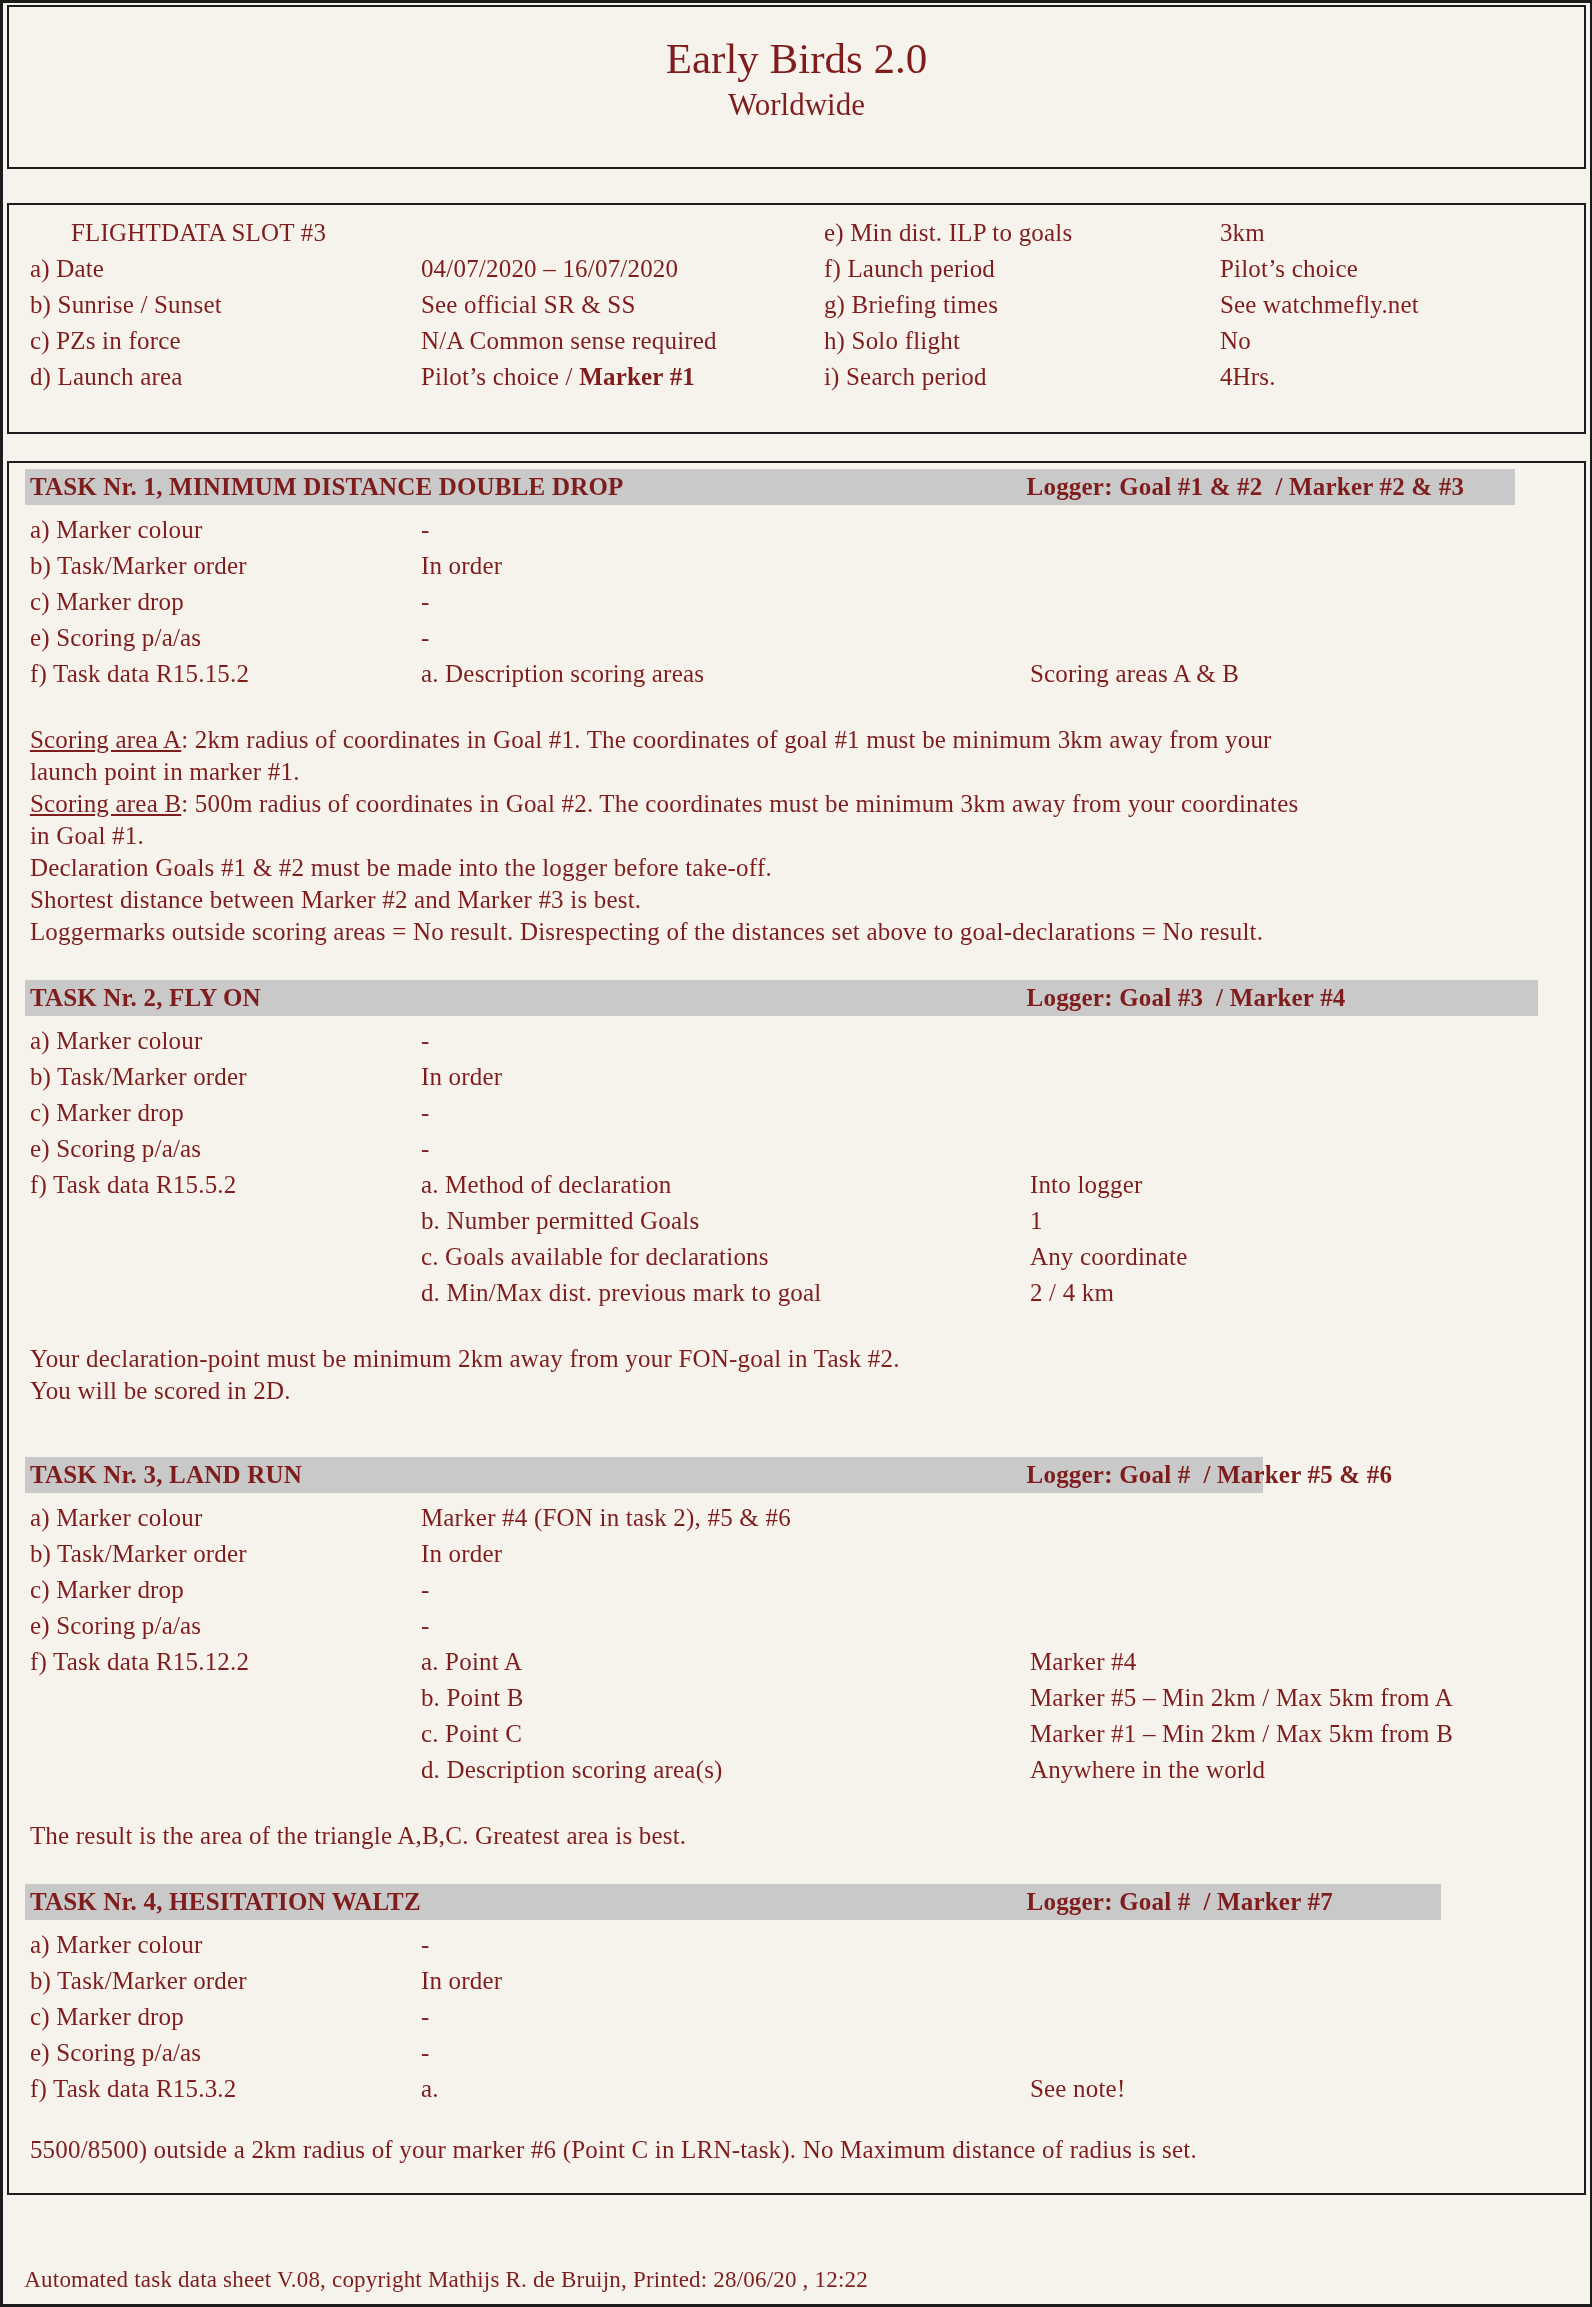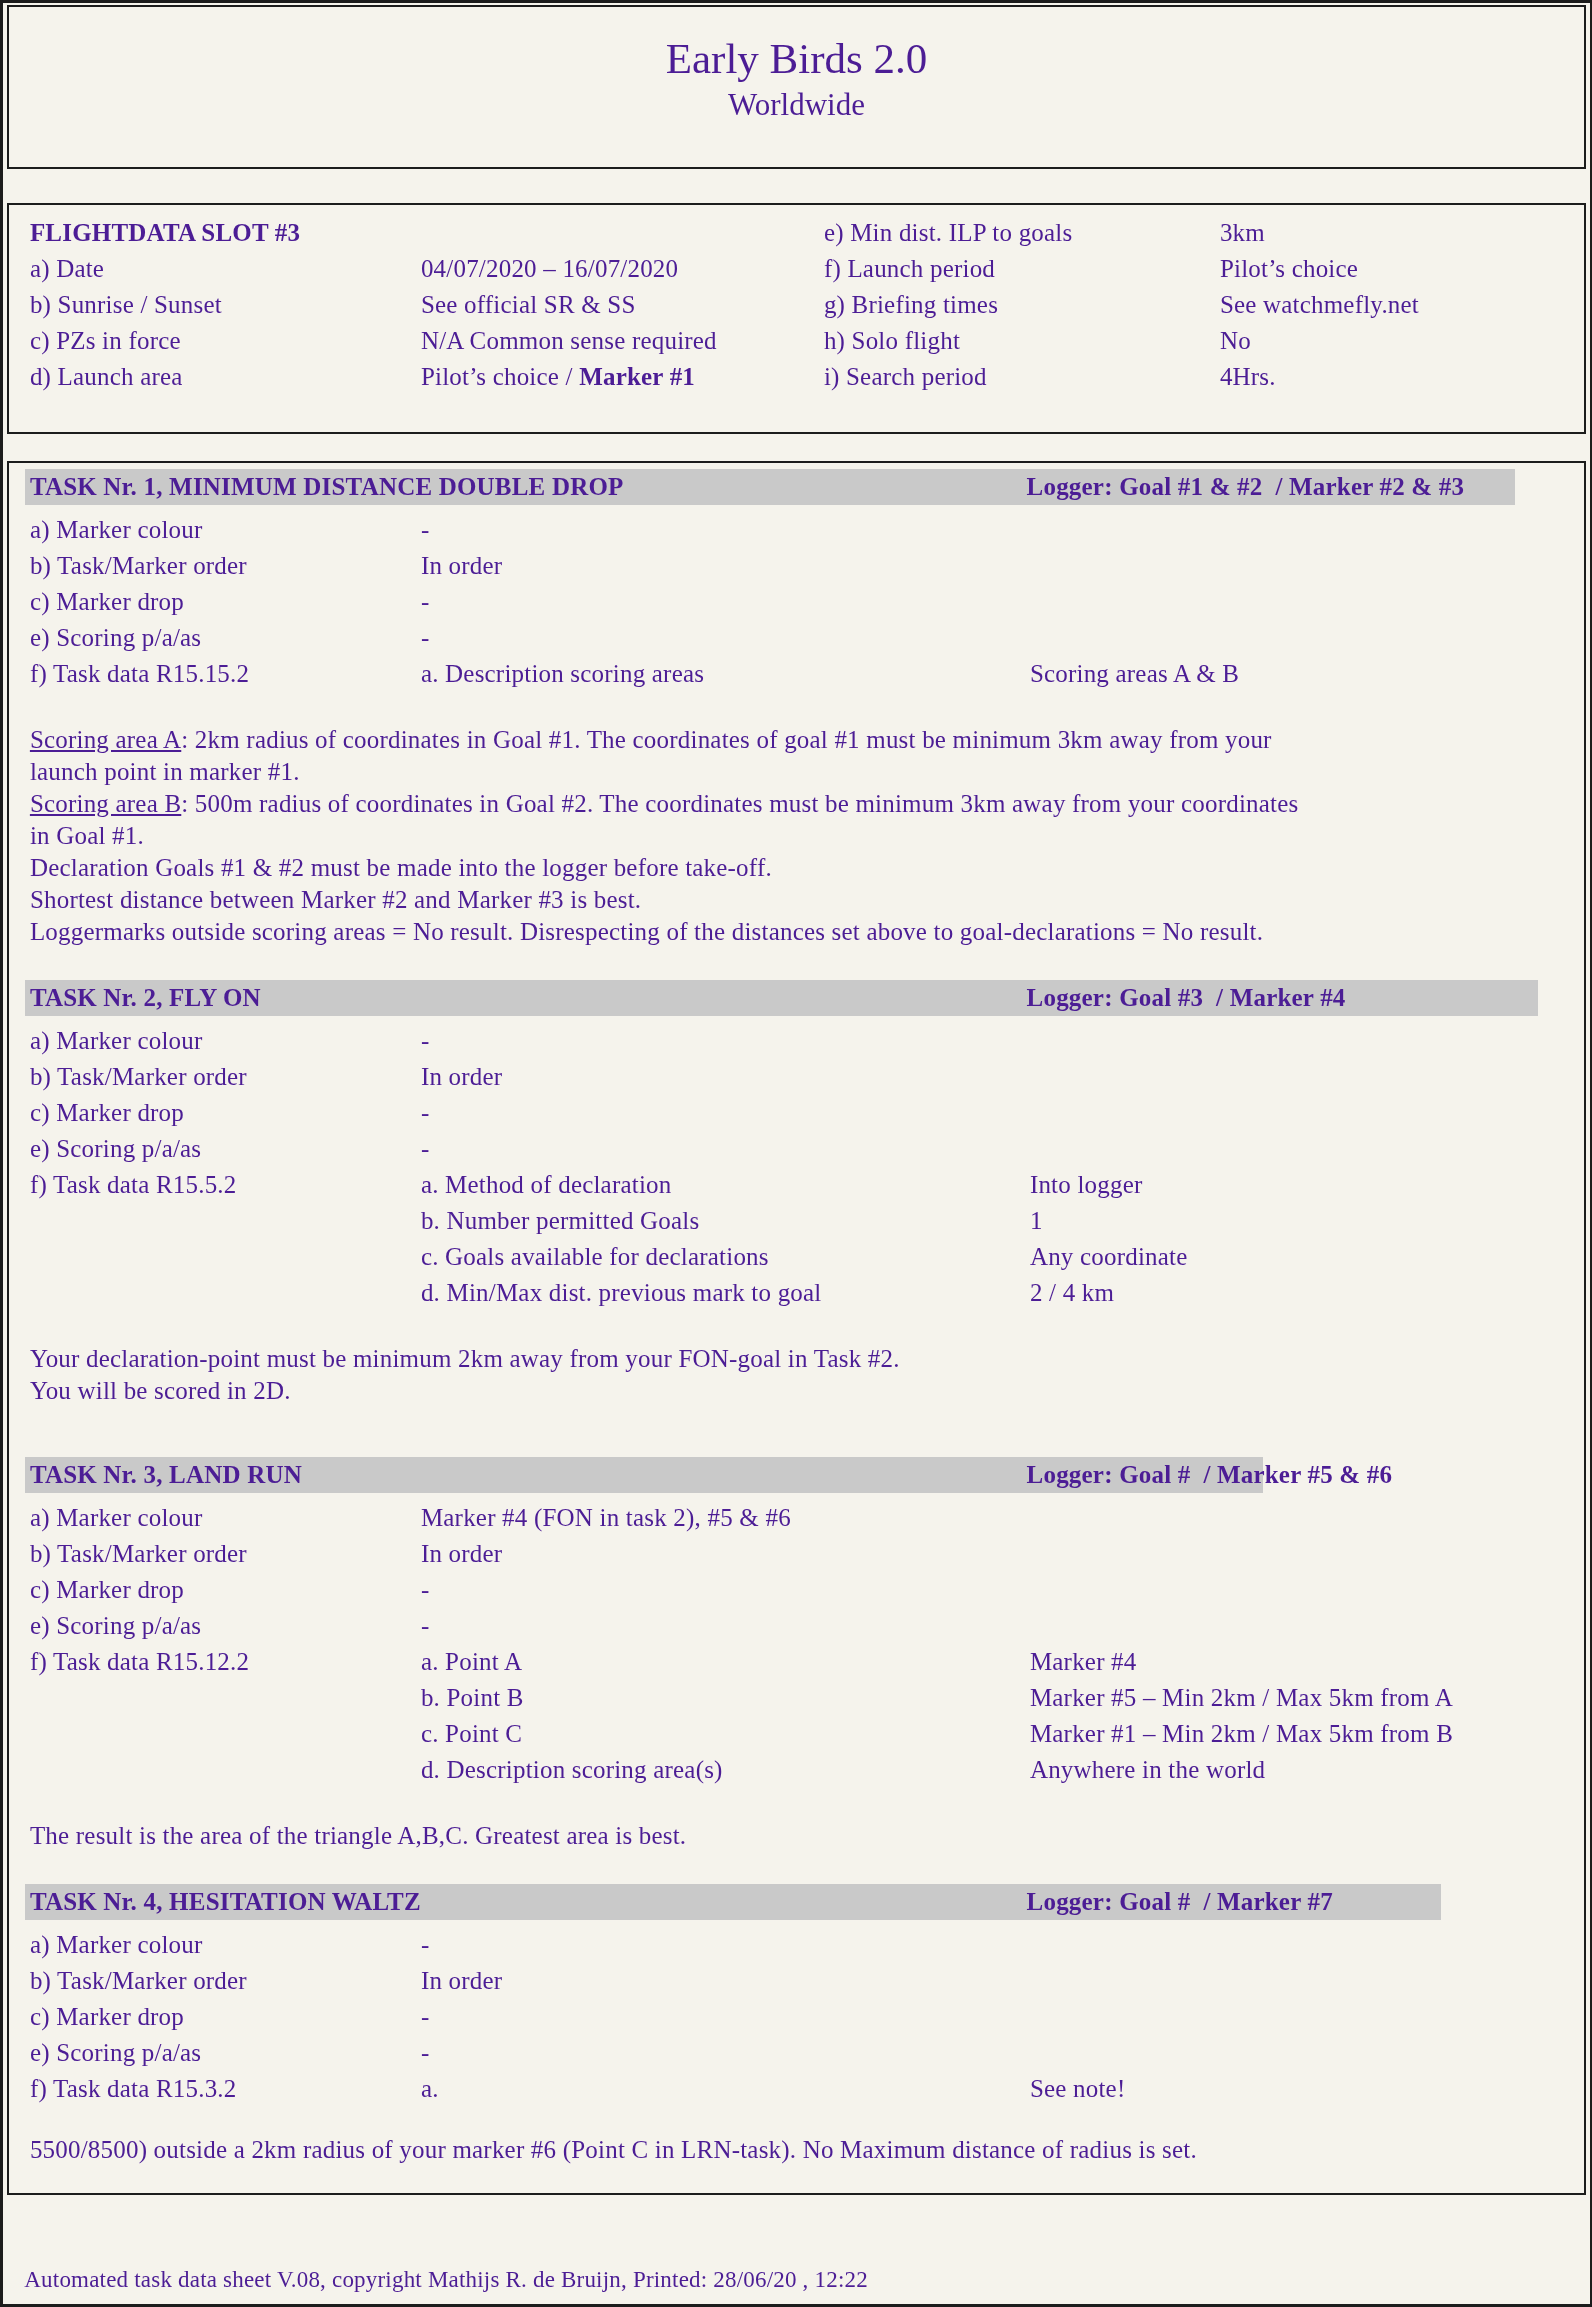--- a/index.html
+++ b/index.html
@@ -1,37 +1,37 @@
 <!DOCTYPE html>
 <html style="font-size:14.2px"><head>
 <meta charset="utf-8">
 <style>
   html,body{margin:0;padding:0;background:#888;}
   .page{
     width:1593px;height:2307px;box-sizing:border-box;
     background:#f5f3ec;border:3.6px solid #1c1c1c;
     font-family:"Liberation Serif","DejaVu Serif",serif;
-    color:#4c1d95;display:flex;flex-direction:column;
+    color:#7f1d1d;display:flex;flex-direction:column;
     position:relative;overflow:hidden;
   }
   
   .title-box{
     margin:1.8px 3.6px 0 3.6px;border:2.7px solid #1c1c1c;
     height:164px;box-sizing:border-box;text-align:center;padding-top:27px;
   }
   .title-main{font-size:43px;line-height:50px;}
   .title-sub{font-size:31px;line-height:41px;}
   
   .flight-box{
     margin:34px 3.6px 0 3.6px;border:2.7px solid #1c1c1c;box-sizing:border-box;
     padding:10.7px 0 37px 21.3px;
   }
   .flight-grid{display:grid;grid-template-columns:391px 403px 396px 1fr;}
   .flight-grid .cell{font-size:25px;line-height:36px;letter-spacing:0.2px;white-space:pre;}
-  .fd-heading{font-weight:bold;grid-column:1 / span 2;}
+  .fd-heading{font-weight:normal;grid-column:1 / span 2;margin-left:41px;}
   
   .tasks-box{
     margin:27px 3.6px 0 3.6px;border:2.7px solid #1c1c1c;box-sizing:border-box;
     padding:5.3px 14.2px 27px 21.3px;flex:0 0 auto;
   }
   .task{position:relative;}
   .task .bar{
     position:relative;background:#c9c9c9;height:36px;
     margin-left:-5.3px;padding-left:5.3px;box-sizing:border-box;
   }

